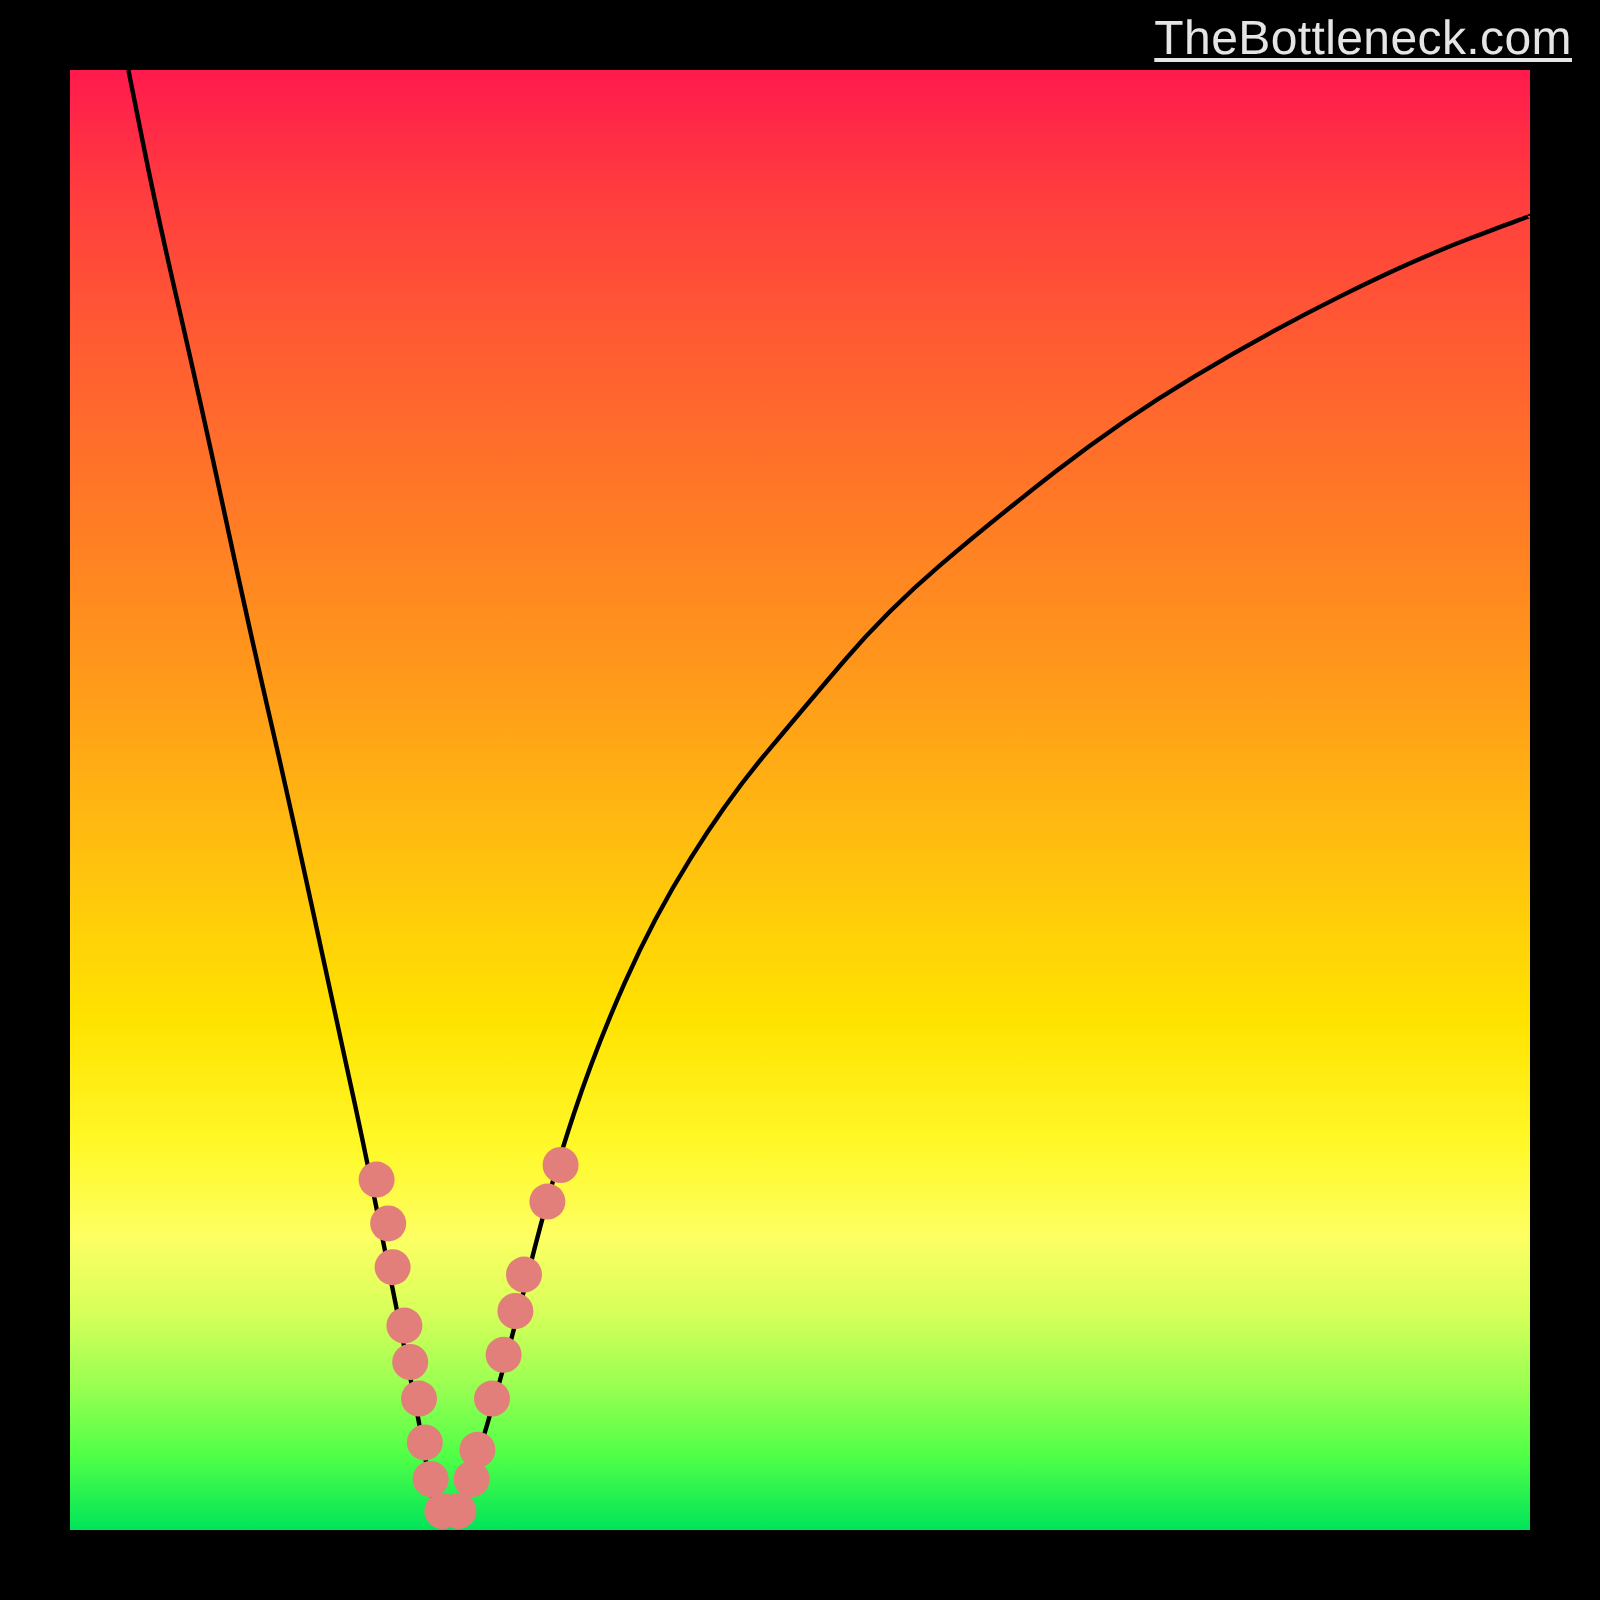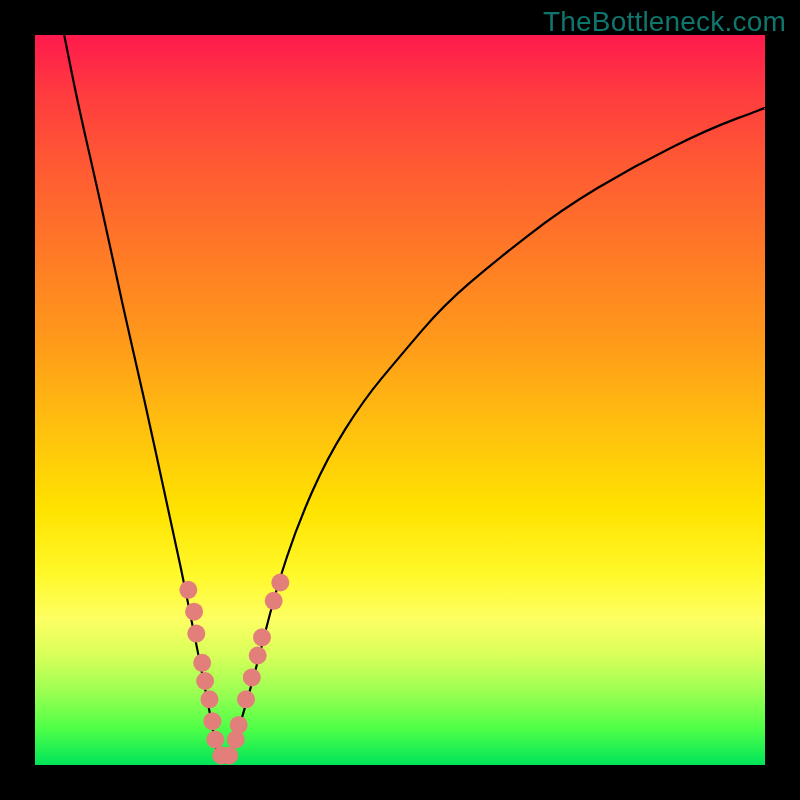--- a/index.html
+++ b/index.html
@@ -40,24 +40,25 @@
       #d8ff5a 85%,
       #9bff52 90%,
       #4fff47 95%,
       #00e45a 100%
     );
   }
   .watermark {
     position: absolute;
     top: 6px;
     right: 14px;
-    color: #0f766e;
-    font-size: 28px;
+    color: #e5e5e5;
+    font-size: 24px;
     letter-spacing: 0.2px;
     user-select: none;
+    text-decoration: underline;
   }
   svg.overlay {
     position: absolute;
     left: 0;
     top: 0;
     width: 730px;
     height: 730px;
     overflow: visible;
   }
   .curve {

